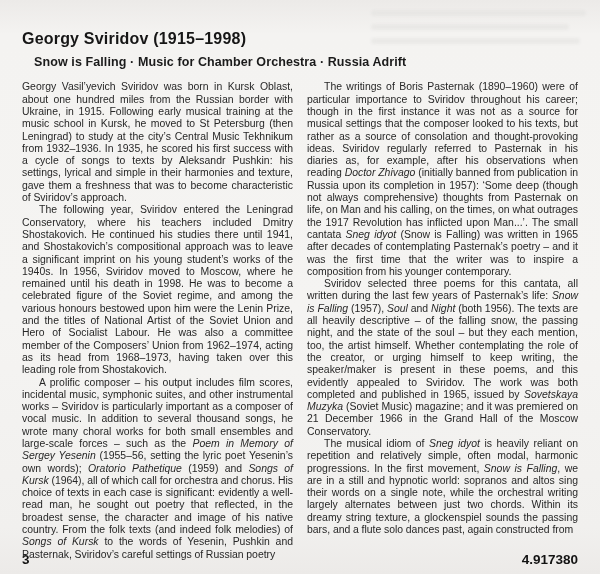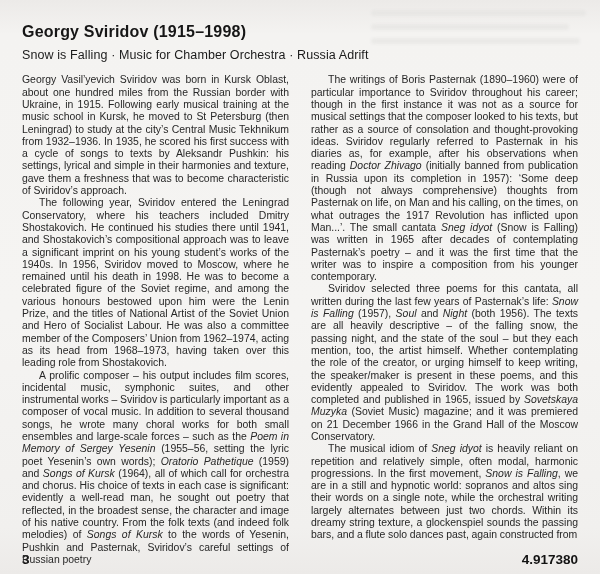--- a/index.html
+++ b/index.html
@@ -11,32 +11,32 @@
     -webkit-font-smoothing: antialiased;
   }
   .page { position: absolute; inset: 0; padding: 0 22px; box-sizing: border-box; }
 
   
   .showthrough { position: absolute; top: 2px; right: 14px; width: 215px; opacity: .55; filter: blur(1.6px); }
   .showthrough .ghost-line { height: 6px; background: #e2e1df; border-radius: 3px; margin-top: 8px; }
   .showthrough .ghost-line:nth-child(2) { width: 92%; }
   .showthrough .ghost-line:nth-child(3) { width: 97%; }
 
-  header { padding-top: 23px; position: relative; z-index: 2; }
+  header { padding-top: 30px; position: relative; z-index: 2; }
   h1 {
     margin: 0; font-size: 16px; line-height: 1.15; font-weight: bold;
     color: #161616; letter-spacing: .2px;
   }
   h2 {
-    margin: 7px 0 0 0; font-size: 12.5px; line-height: 1.2; font-weight: normal;
+    margin: 7px 0 0 12px; font-size: 12.5px; line-height: 1.2; font-weight: bold;
     color: #1b1b1b; letter-spacing: .1px;
   }
 
   .columns {
-    display: flex; gap: 22px; margin-top: 11px;
+    display: flex; gap: 14px; margin-top: 11px;
     font-size: 10.45px; line-height: 12.3px; color: #272727;
     position: relative; z-index: 2;
   }
   .column { flex: 1 1 0; min-width: 0; }
   .column p { margin: 0; text-align: justify; text-justify: inter-word; word-spacing: -0.2px; }
   .column p.indent { text-indent: 17px; }
   .column i { font-style: italic; }
 
   footer {
     position: absolute; left: 22px; right: 22px; bottom: 7px;

